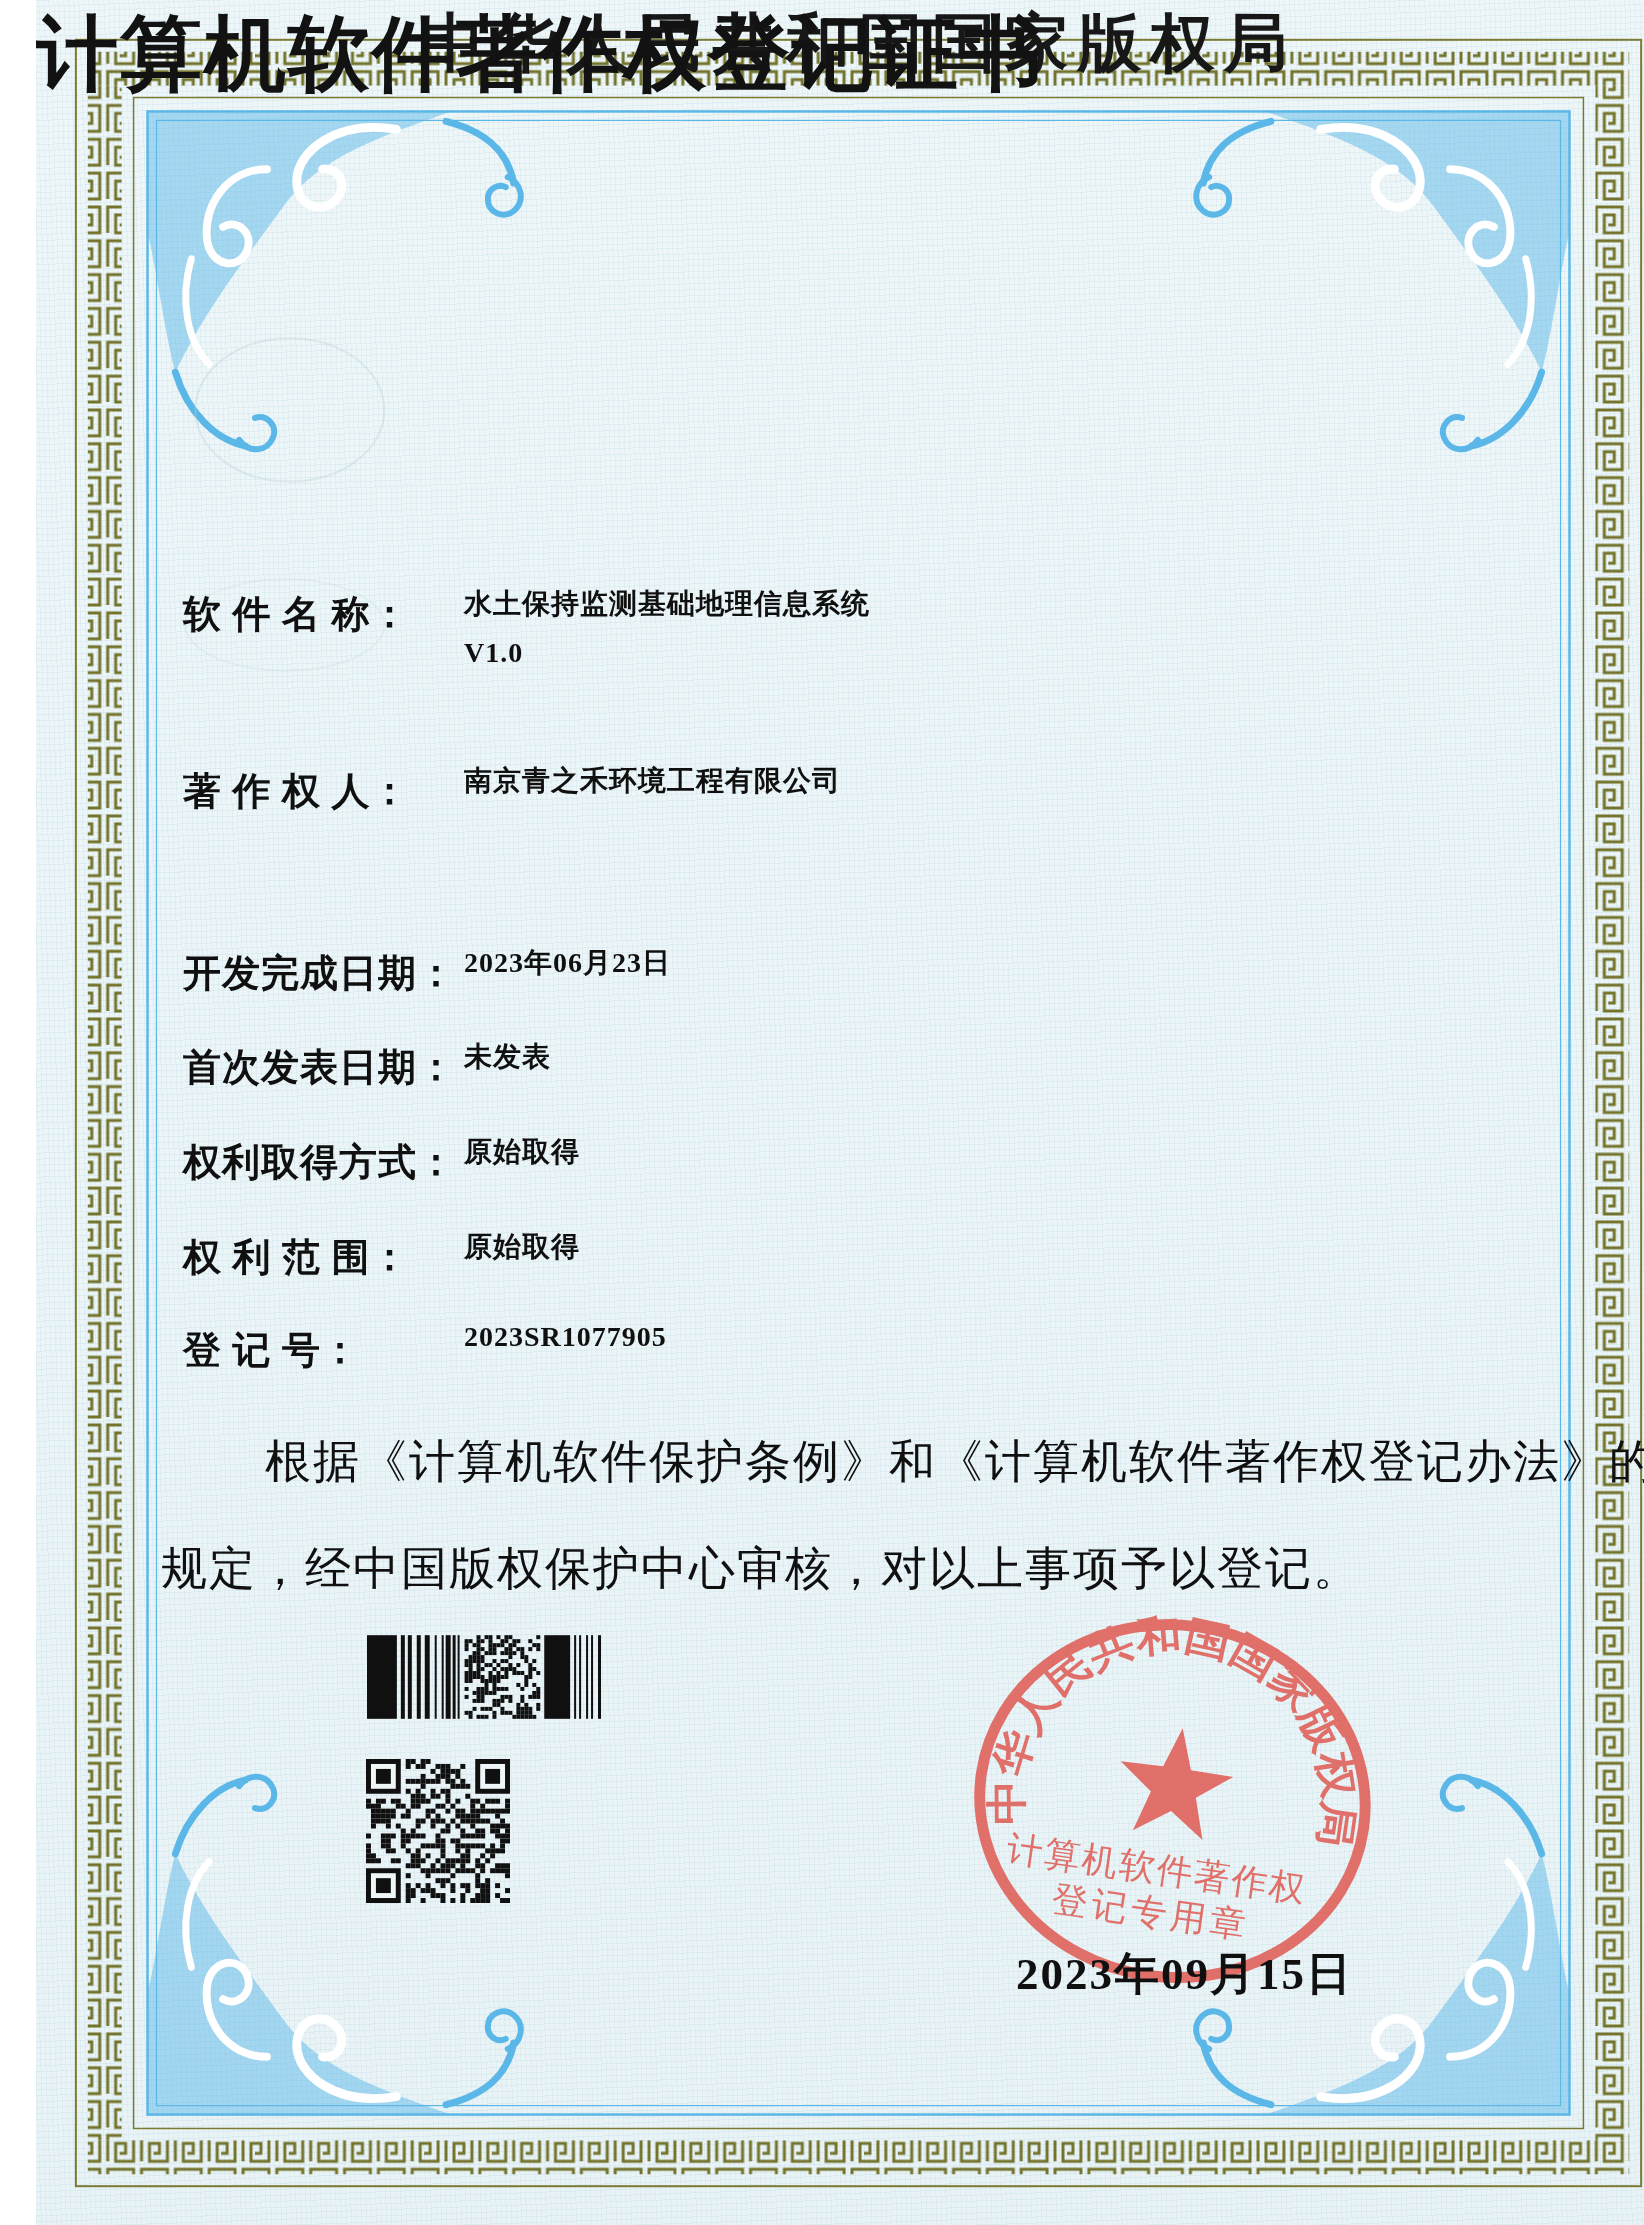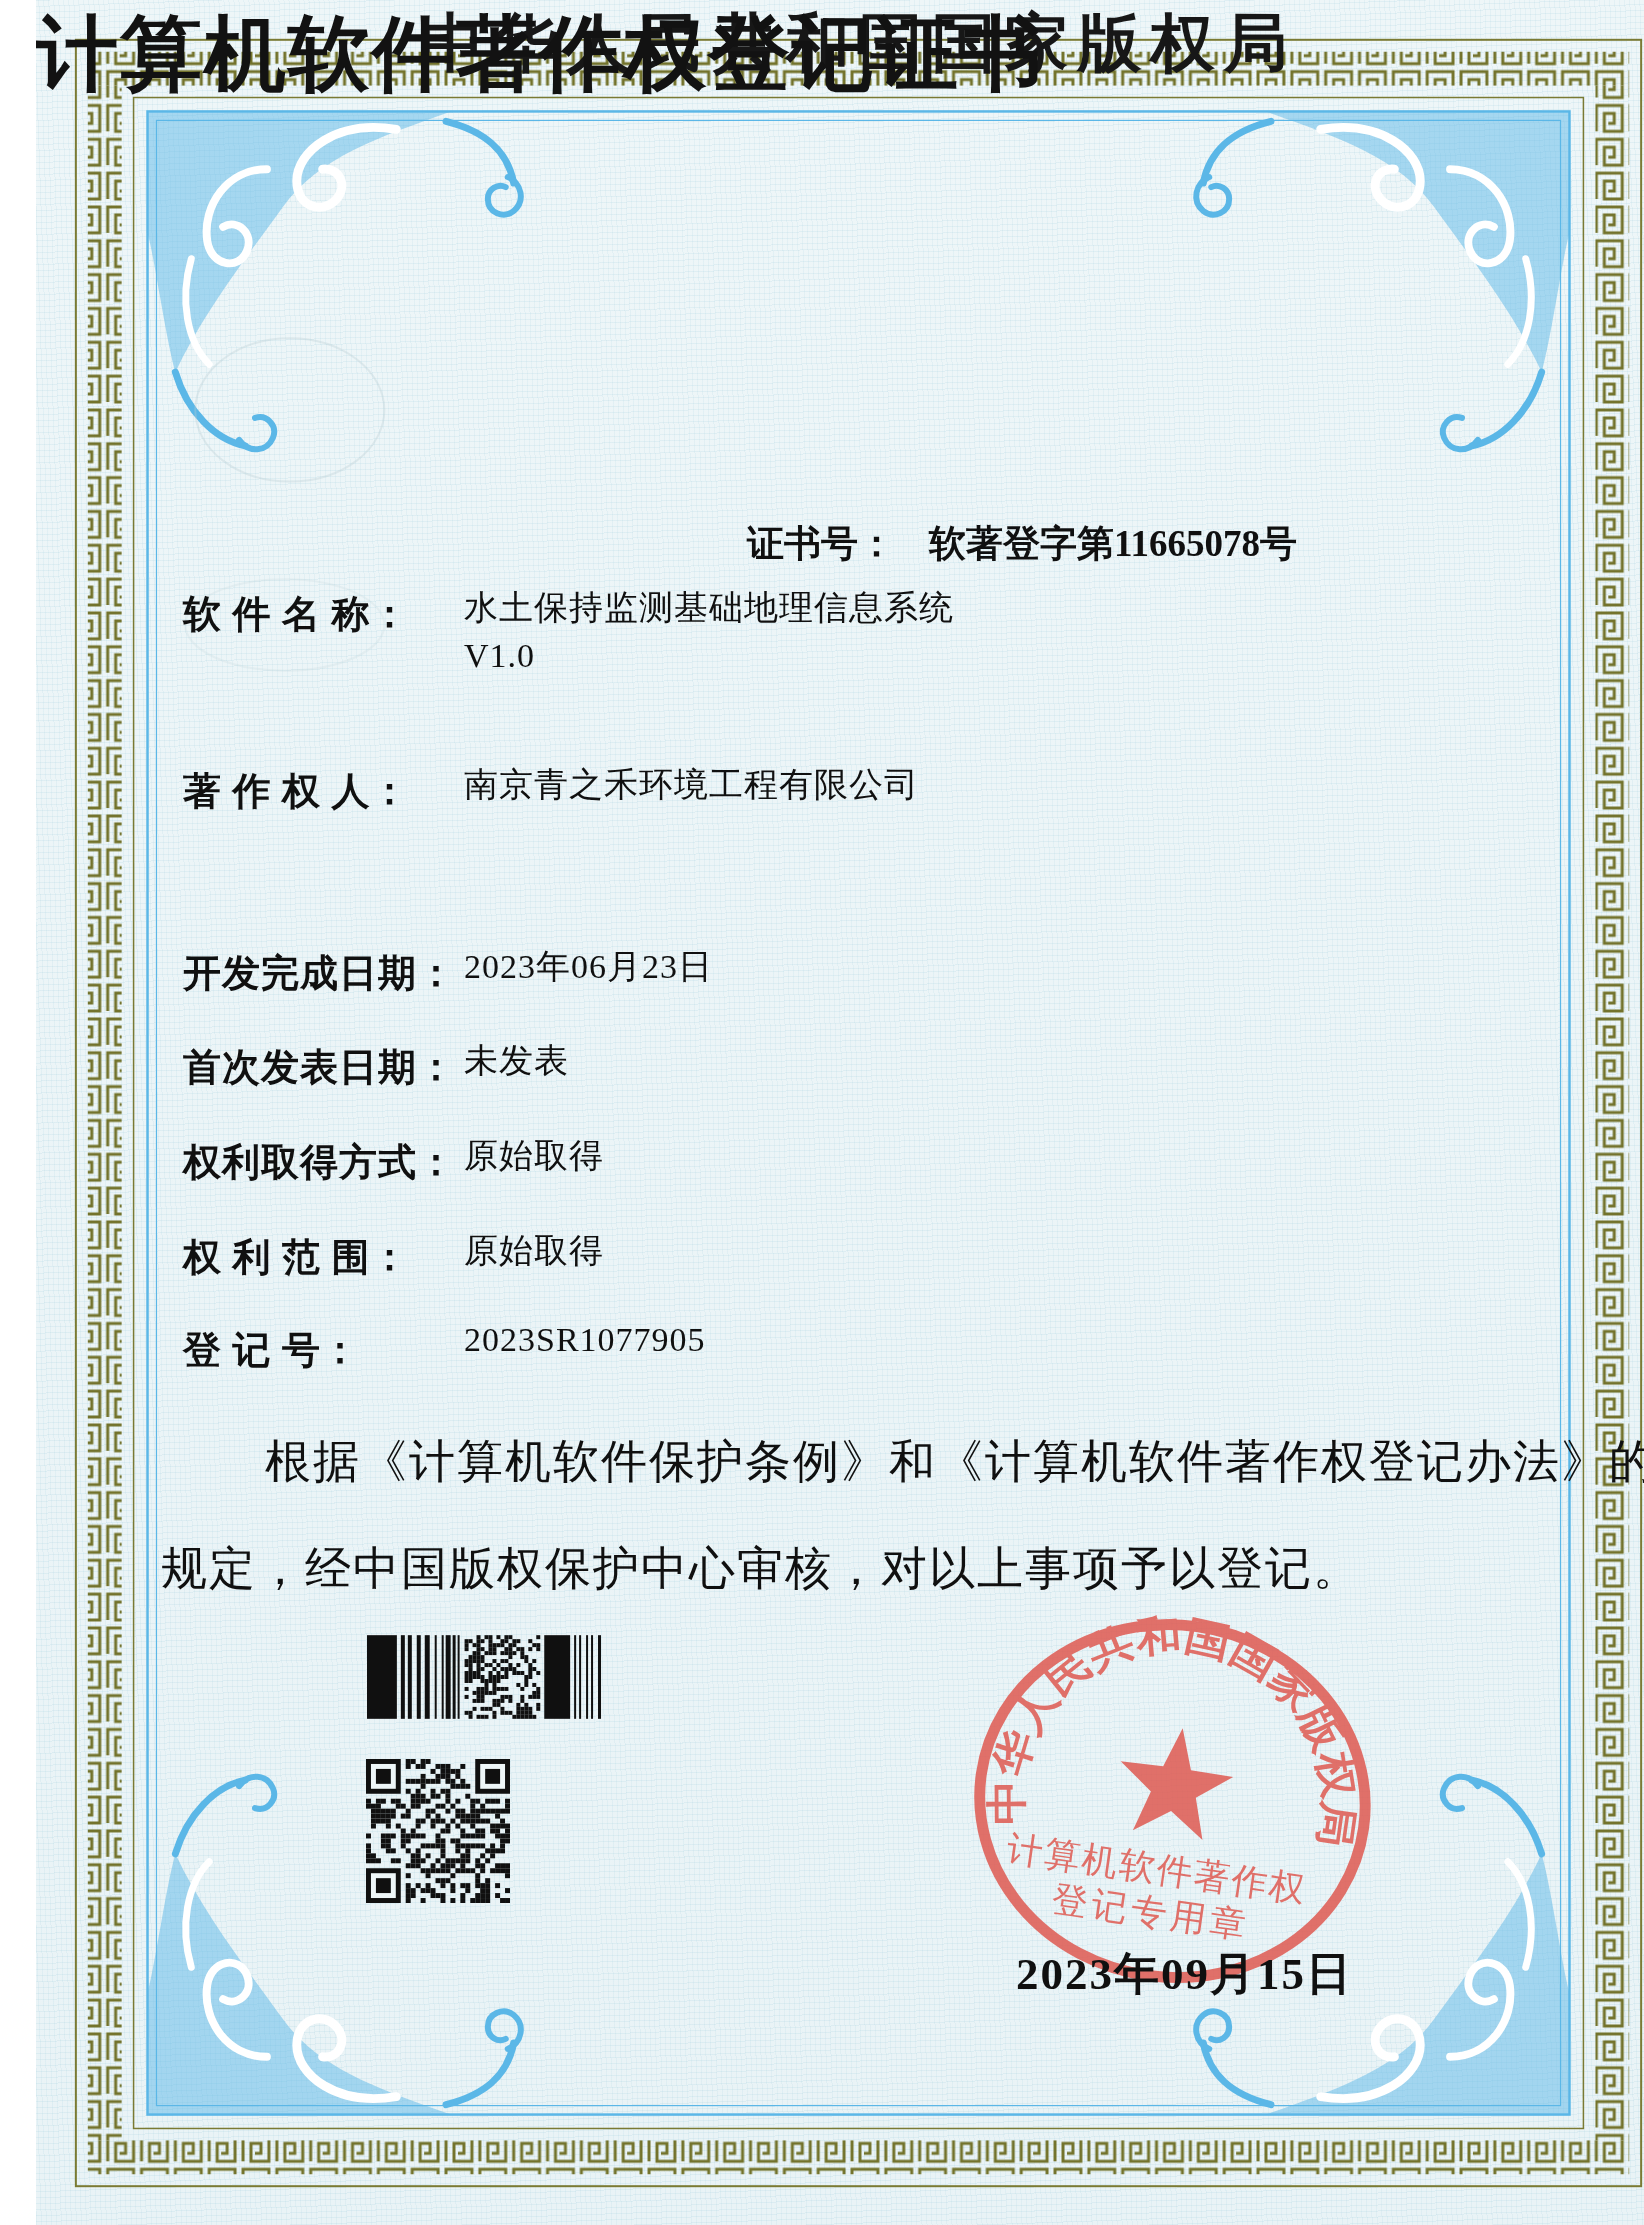--- a/index.html
+++ b/index.html
@@ -22,21 +22,21 @@
     left:0;top:300;width:1645px;text-align:center;
     font-size:64px;font-weight:bold;letter-spacing:9px;color:#171717;
   }
   .main-title{
     left:0;top:396;width:1645px;text-align:left;
     font-size:82px;font-weight:bold;letter-spacing:2px;color:#121212;
   }
   .certno{left:711px;top:519px;font-size:37px;font-weight:bold;}
   .certno .val{margin-left:34px;}
   .row-label{left:147px;font-size:38px;font-weight:bold;letter-spacing:1px;}
-  .row-value{left:428px;font-size:34px;font-weight:normal;letter-spacing:1px;}
+  .row-value{left:428px;font-size:28px;font-weight:bold;letter-spacing:1px;}
   .statement{font-size:46px;letter-spacing:2px;font-weight:500;}
   .issue-date{left:980px;top:1944px;font-size:45px;font-weight:bold;z-index:6;letter-spacing:2px;text-align:right;}
   .bcode{position:absolute;z-index:3;}
 </style>
 </head>
 <body>
 
 <div class="page">
 
   <svg id="bg-decor" class="layer" width="1645" height="2226" viewBox="0 0 1653 2237">
@@ -71,23 +71,20 @@
     <use href="#corner-ornament" transform="translate(112,2125) scale(1,-1)"></use>
     <use href="#corner-ornament" transform="translate(1541,2125) scale(-1,-1)"></use>
 
     <ellipse cx="255" cy="412" rx="95" ry="72" fill="none" stroke="#b9cdd4" stroke-width="2" opacity="0.35"></ellipse>
     <ellipse cx="250" cy="628" rx="100" ry="46" fill="none" stroke="#c3d6db" stroke-width="2" opacity="0.25"></ellipse>
   </svg>
 
   <div class="txt authority">中华人民共和国国家版权局</div>
   <div class="txt main-title">计算机软件著作权登记证书</div>
 
-  <div class="txt certno">
-    <span>证书号：</span><span class="val">软著登字第11665078号</span>
-  </div>
 
   <div class="txt row-label" style="top:589px">软  件  名  称：</div>
   <div class="txt row-value" style="top:585px">水土保持监测基础地理信息系统</div>
   <div class="txt row-value" style="top:637px">V1.0</div>
 
   <div class="txt row-label" style="top:766px">著  作  权  人：</div>
   <div class="txt row-value" style="top:762px">南京青之禾环境工程有限公司</div>
 
   <div class="txt row-label" style="top:948px">开发完成日期：</div>
   <div class="txt row-value" style="top:944px">2023年06月23日</div>

